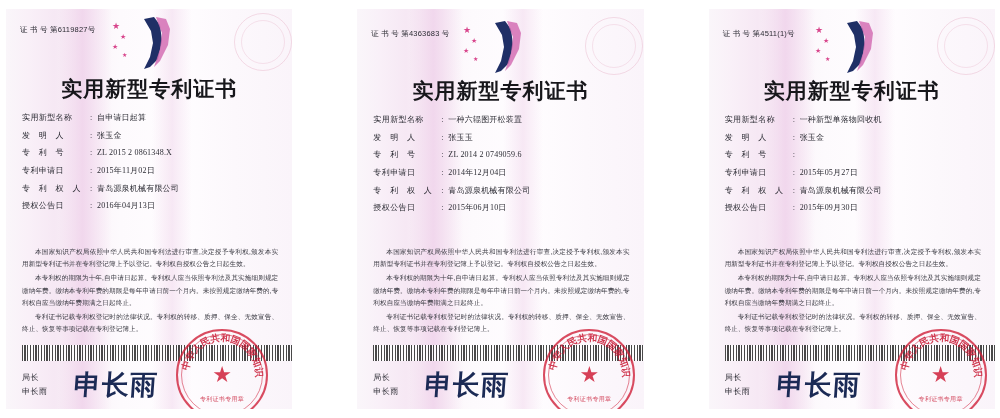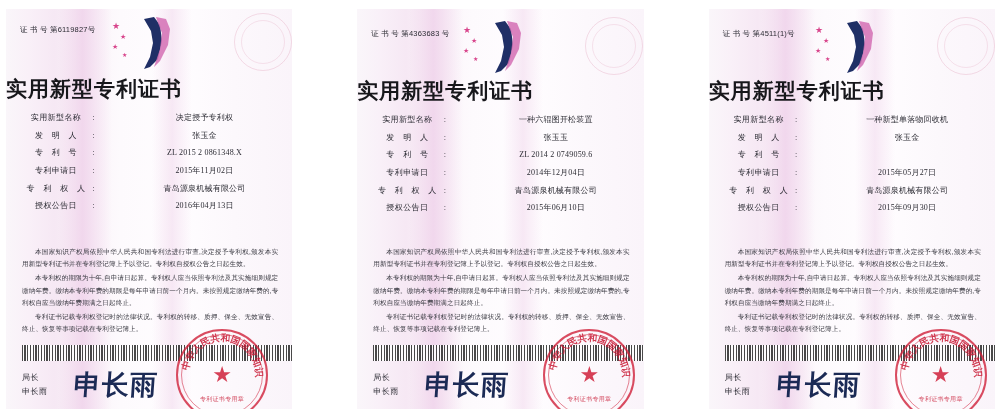--- a/index.html
+++ b/index.html
@@ -102,21 +102,21 @@
     left: 6px; top: 6px; right: 6px; bottom: 6px;
     border-radius: 50%;
     border: .8px solid rgba(214,126,160,.35);
   }
 
   .title {
     position: absolute;
     top: 66px;
     left: 0;
     width: 100%;
-    text-align: left;
+    text-align: center;
     font-family: "Liberation Serif", serif;
     font-weight: bold;
     font-size: 21px;
     letter-spacing: 1px;
     color: #17171b;
   }
 
   .fields {
     position: absolute;
     left: 16px;
@@ -124,21 +124,20 @@
     width: 290px;
     font-size: 8px;
     color: #2b2b33;
     line-height: 1.15;
   }
   .field-row {
     display: flex;
     align-items: baseline;
     margin-bottom: 8.5px;
     white-space: nowrap;
-    text-align: center;
   }
   .f-label {
     width: 68px;
     flex: 0 0 68px;
     letter-spacing: .4px;
   }
   .f-colon {
     flex: 0 0 7px;
   }
   .f-value {
@@ -287,21 +286,21 @@
     </div>
 
     <div class="top-stamp"></div>
 
     <div class="title">实用新型专利证书</div>
 
     <div class="fields">
       <div class="field-row">
         <span class="f-label">实用新型名称</span>
         <span class="f-colon">:</span>
-        <span class="f-value hand">决定授予专利权</span>
+        <span class="f-value hand">自申请日起算</span>
       </div>
       <div class="field-row">
         <span class="f-label">发　明　人</span>
         <span class="f-colon">:</span>
         <span class="f-value hand">张玉金</span>
       </div>
       <div class="field-row">
         <span class="f-label">专　利　号</span>
         <span class="f-colon">:</span>
         <span class="f-value hand">ZL 2015 2 0861348.X</span>

